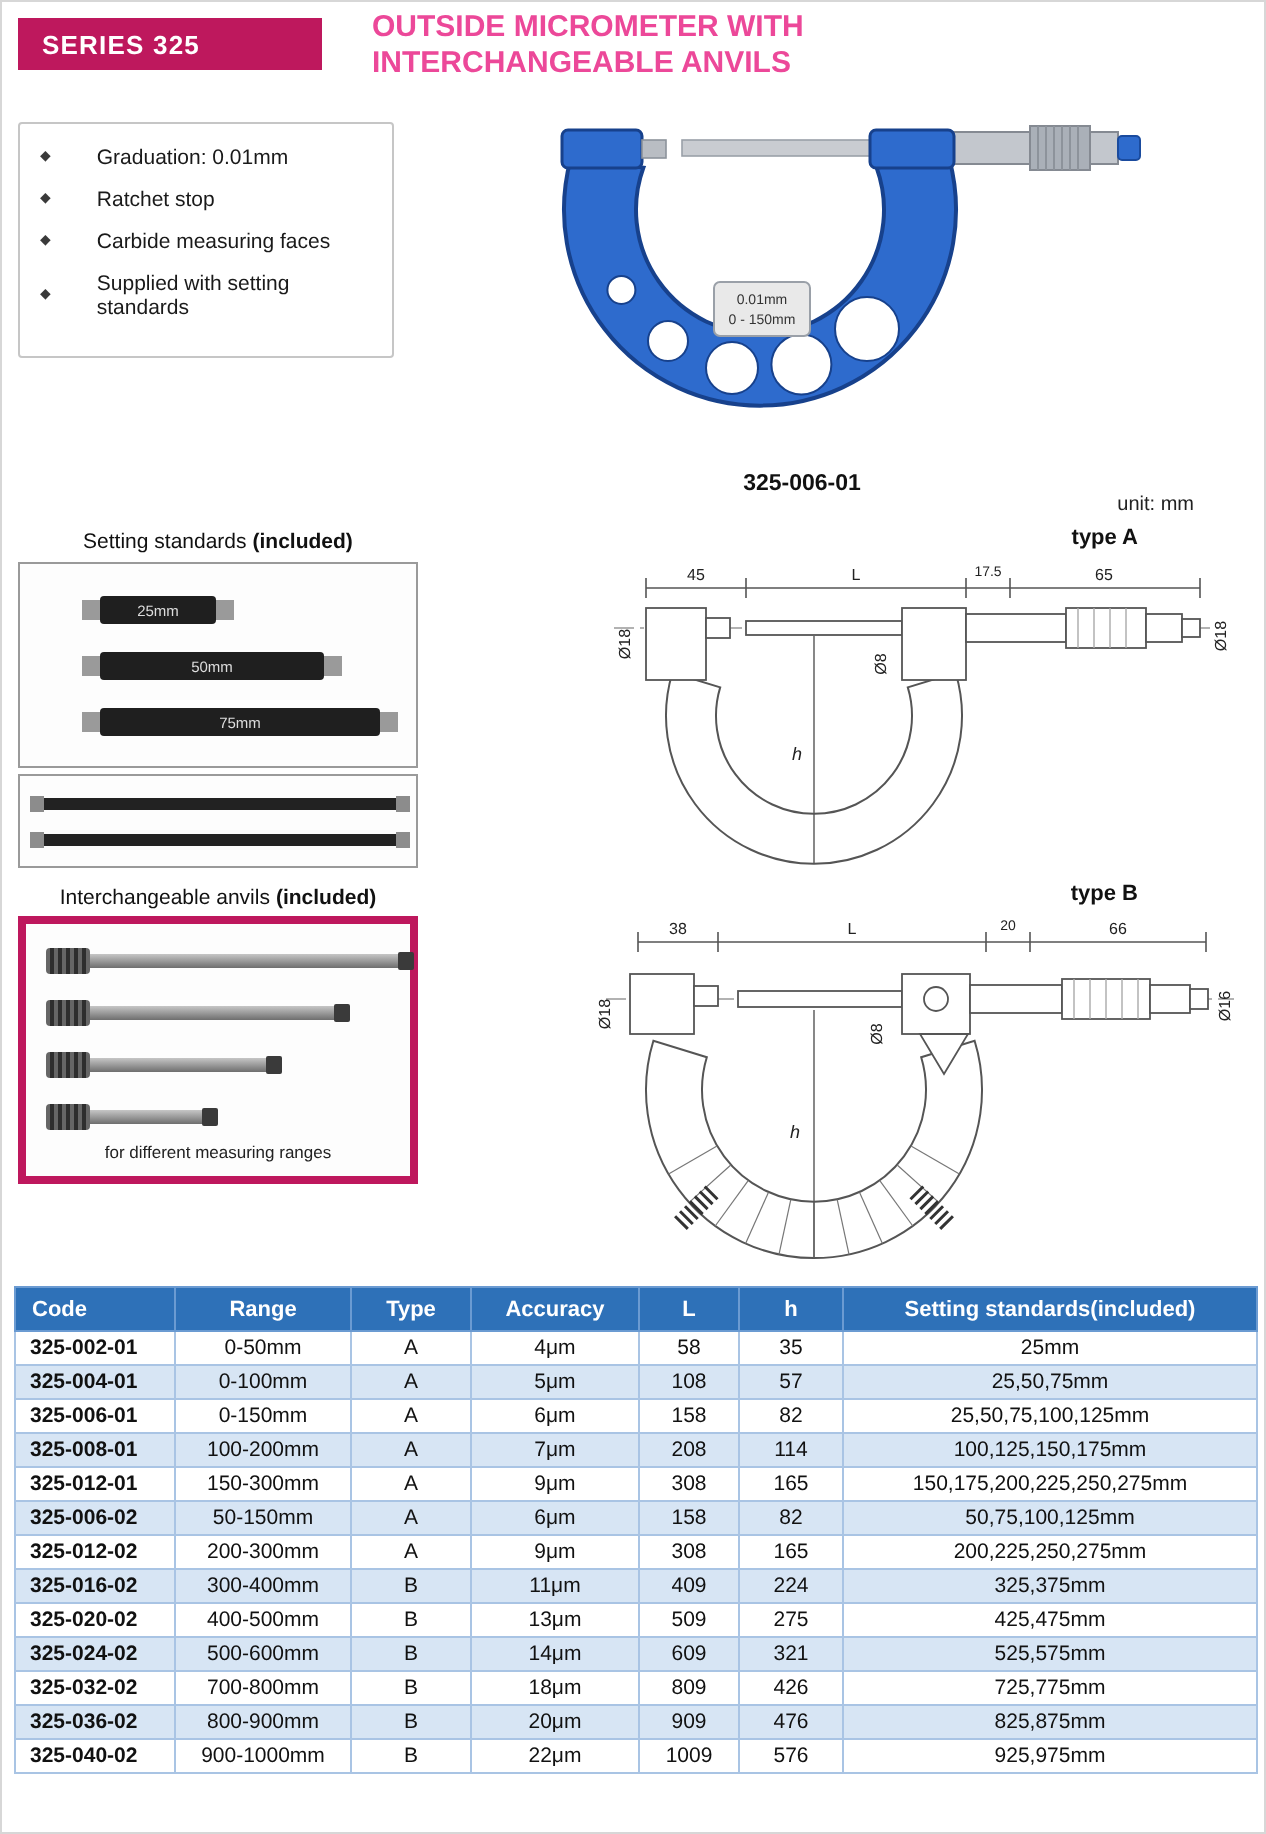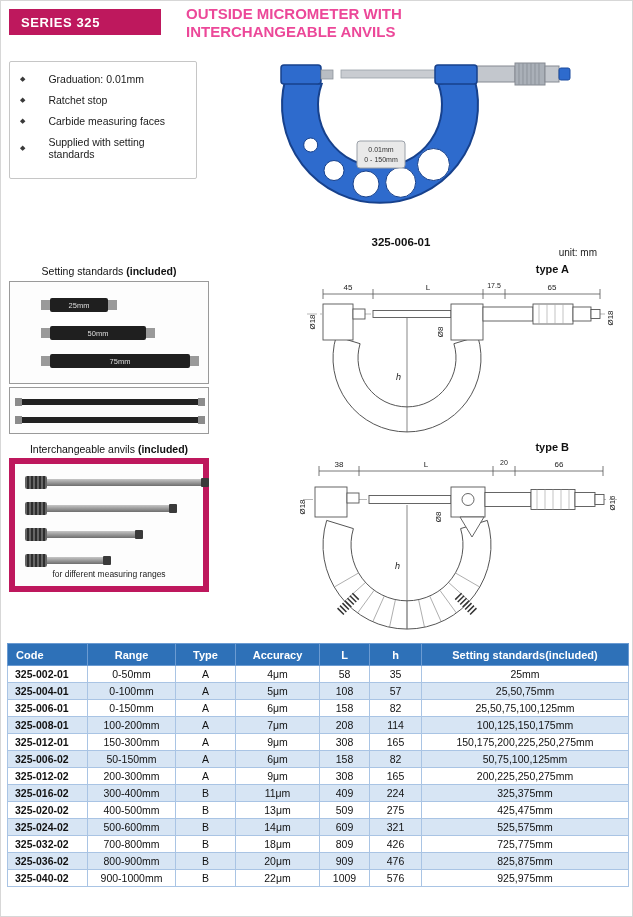--- a/index.html
+++ b/index.html
@@ -31,21 +31,21 @@
   .ss-rod { position:absolute; height:14px; background:#1f1f1f; border-radius:2px; }
   .ss-cap { position:absolute; top:2px; width:9px; height:10px; background:#9a9a9a; }
   .cap-l { left:-9px; } .cap-r { right:-9px; }
   .ss-label { position:absolute; inset:0; display:flex; align-items:center; justify-content:center; color:#ddd; font-size:7.5px; }
 
   .ss-box2 { position:absolute; left:8px; top:386px; width:200px; height:47px; border:1px solid #9a9a9a; background:#fdfdfd; }
   .long-bar { position:absolute; left:12px; width:176px; height:6px; background:#222; }
   .long-bar::before, .long-bar::after { content:""; position:absolute; top:-1px; width:7px; height:8px; background:#8c8c8c; }
   .long-bar::before { left:-7px; } .long-bar::after { right:-7px; }
 
-  .anvils-box { position:absolute; left:8px; top:457px; width:200px; height:134px; border:6px solid #be185d; background:#fdfdfd; }
+  .anvils-box { position:absolute; left:8px; top:457px; width:200px; height:134px; border:4px solid #be185d; background:#fdfdfd; }
   .anvil-rod { position:absolute; left:10px; height:13px; }
   .anvil-head { position:absolute; left:0; top:0; width:22px; height:13px; border-radius:2px;
     background:repeating-linear-gradient(90deg,#666 0 2px,#2e2e2e 2px 4px); }
   .anvil-shaft { position:absolute; left:22px; top:3px; height:7px; background:linear-gradient(#c6c6c6,#6e6e6e); }
   .anvil-tip { position:absolute; top:2px; width:8px; height:9px; background:#3a3a3a; border-radius:1px; }
   .anvils-caption { position:absolute; bottom:7px; left:0; width:100%; text-align:center; font-size:8.5px; color:#222; }
 
   
   .diagram-label { position:absolute; left:258px; width:310px; text-align:right; font-weight:bold; font-size:11px; color:#111; }
   .typeA-label { top:262px; }
@@ -128,21 +128,21 @@
 
   <div class="col-title ss-title">
     <span>Setting standards</span><b>(included)</b>
   </div>
   <div class="ss-box1">
     <div class="ss-rod" style="left:40px; top:16px; width:58px;">
       <span class="ss-cap cap-l"></span>
         <span class="ss-cap cap-r"></span>
       <span class="ss-label">25mm</span>
     </div>
-    <div class="ss-rod" style="left:40px; top:44px; width:96px;">
+    <div class="ss-rod" style="left:40px; top:44px; width:112px;">
       <span class="ss-cap cap-l"></span>
         <span class="ss-cap cap-r"></span>
       <span class="ss-label">50mm</span>
     </div>
     <div class="ss-rod" style="left:40px; top:72px; width:140px;">
       <span class="ss-cap cap-l"></span>
         <span class="ss-cap cap-r"></span>
       <span class="ss-label">75mm</span>
     </div>
   </div>

